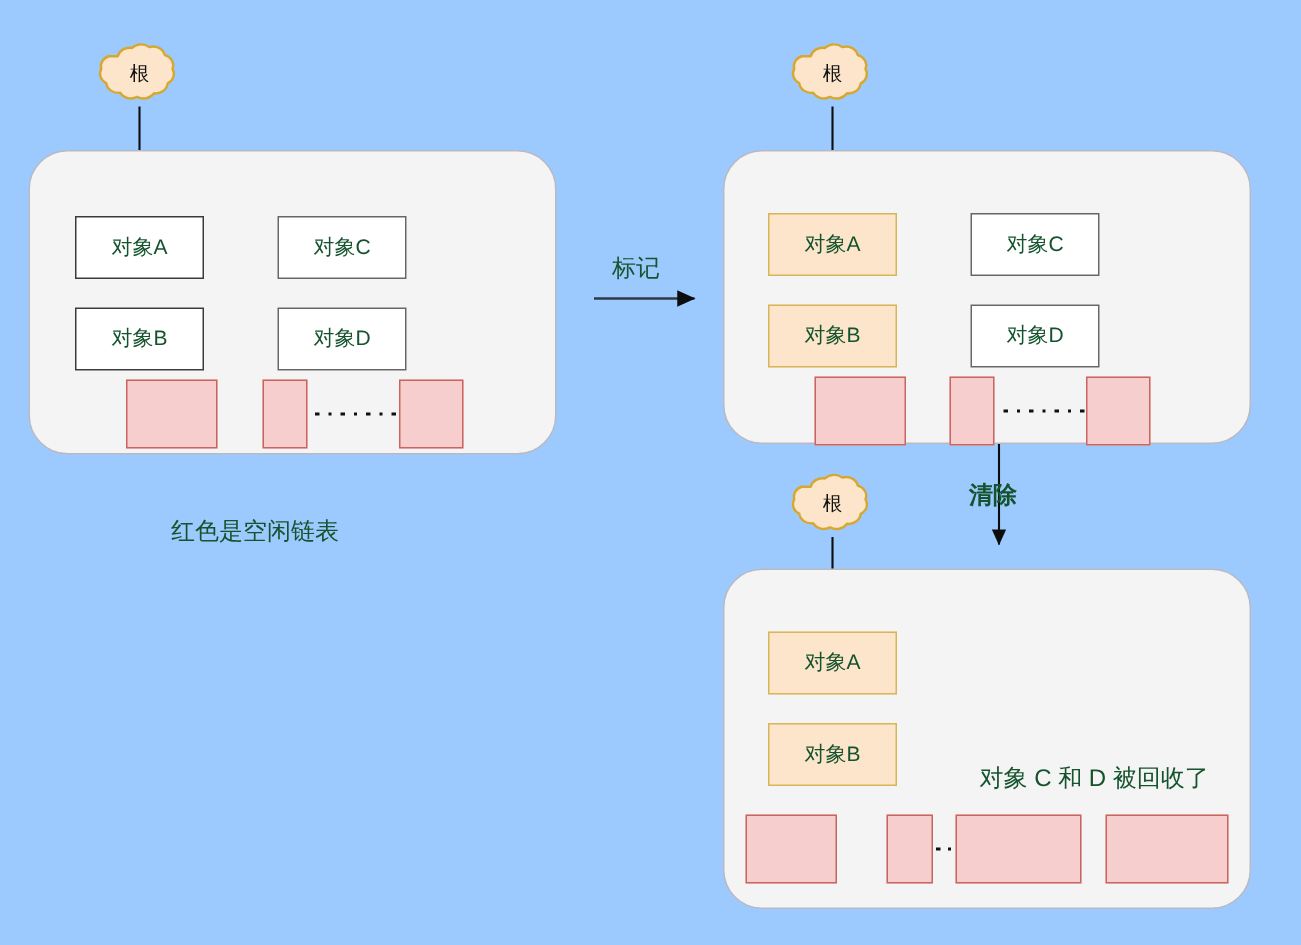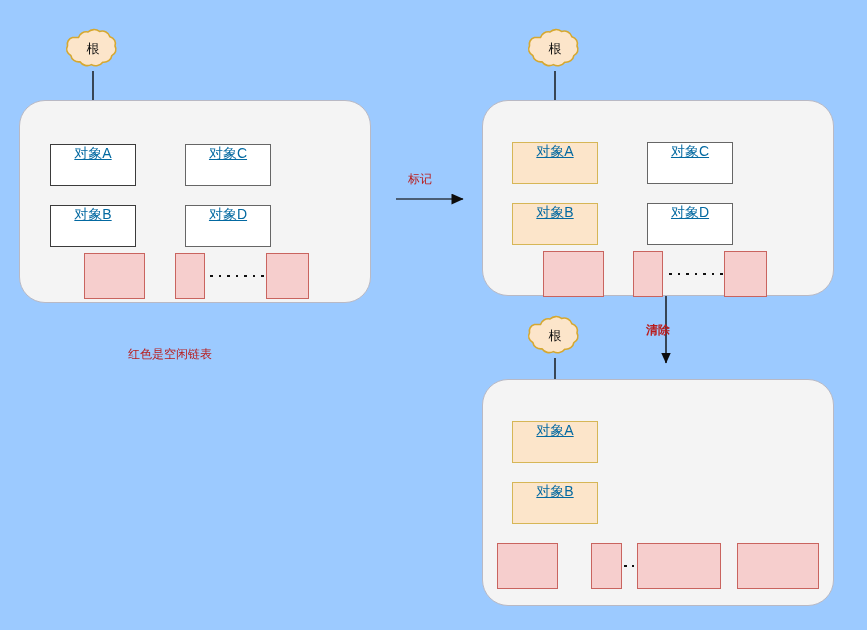--- a/index.html
+++ b/index.html
@@ -28,26 +28,26 @@
     border: 1px solid #b9b9c4;
     border-radius: 26px;
     box-sizing: border-box;
   }
 
   
   .obj {
     position: absolute;
     box-sizing: border-box;
     display: flex;
+    align-items: center;
     justify-content: center;
     font-size: 14px;
-    color: #0369a1;
+    color: #14532d;
     letter-spacing: 0px;
     white-space: nowrap;
-    text-decoration: underline;
   }
   .obj.plain {
     background: #ffffff;
     border: 1.6px solid #3b3b3b;
   }
   .obj.plain.gray {
     background: #ffffff;
     border: 1.6px solid #666666;
   }
   .obj.marked {
@@ -83,22 +83,22 @@
   #arrows {
     position: absolute;
     left: 0; top: 0;
     width: 867px; height: 630px;
     pointer-events: none;
   }
 
   
   .txt {
     position: absolute;
-    font-size: 12px;
-    color: #b91c1c;
+    font-size: 16px;
+    color: #14532d;
     white-space: pre;
     line-height: 19px;
   }
   .txt.center { text-align: center; }
 
   .dots {
     position: absolute;
     display: flex;
     align-items: center;
     gap: 6px;
@@ -217,20 +217,21 @@
 
   <div class="panel" style="left:482px; top:379px; width:352px; height:227px;"></div>
 
   <div class="obj marked" style="left:512px; top:421px; width:86px; height:42px;">
     <span>对象A</span>
   </div>
   <div class="obj marked" style="left:512px; top:482px; width:86px; height:42px;">
     <span>对象B</span>
   </div>
 
+  <div class="txt" style="left:653px; top:510px;">对象 C 和 D 被回收了</div>
 
   <div class="freeblk" style="left:497px; top:543px; width:61px; height:46px;"></div>
   <div class="freeblk" style="left:591px; top:543px; width:31px; height:46px;"></div>
   <div class="freeblk" style="left:637px; top:543px; width:84px; height:46px;"></div>
   <div class="freeblk" style="left:737px; top:543px; width:82px; height:46px;"></div>
   <div class="dots tight" style="left:624px; top:564px; height:4px;">
     <i></i>
       <i></i>
   </div>
 

